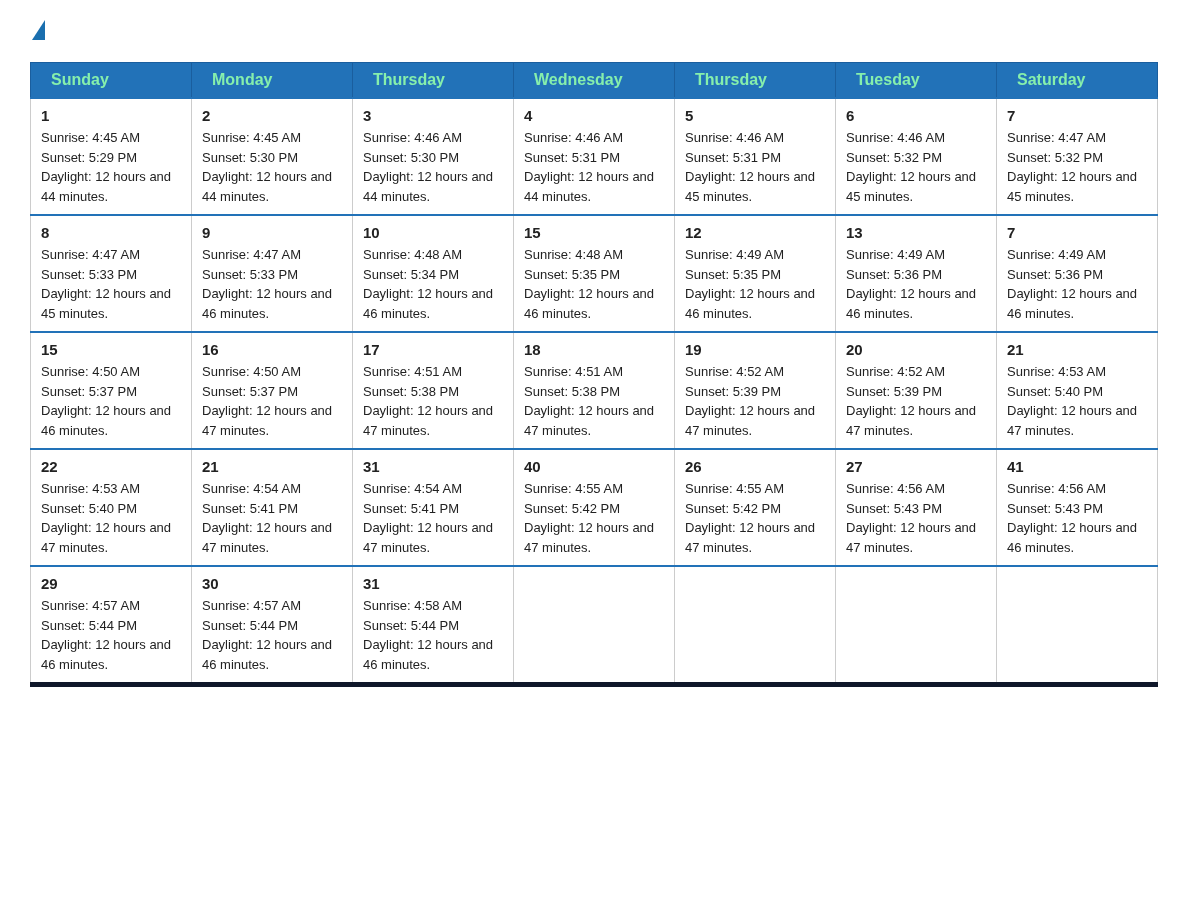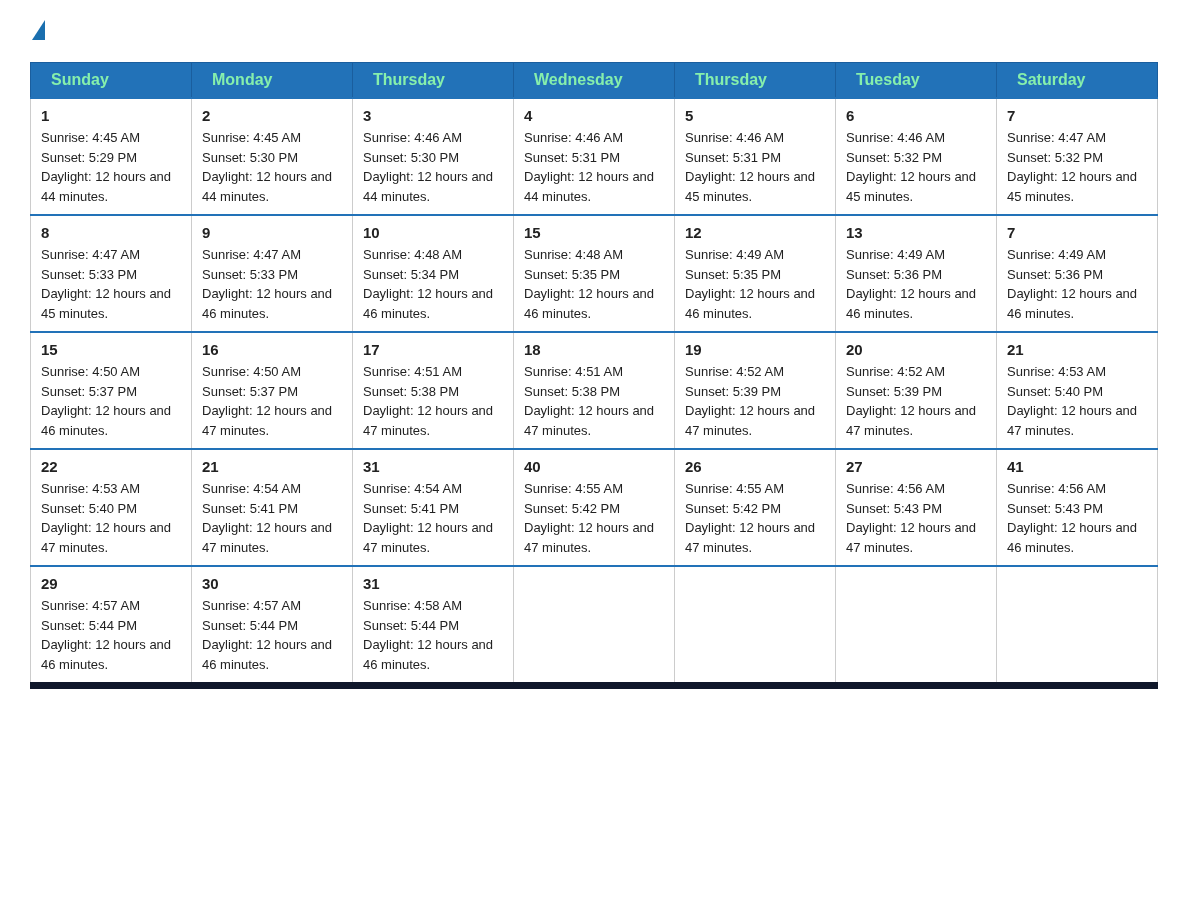--- a/index.html
+++ b/index.html
@@ -75,21 +75,21 @@
       color: #222;
       border-left: 1px solid #ccc;
       border-right: 1px solid #ccc;
       height: 110px;
     }
     tbody tr {
       border-top: 2px solid #2272b8;
       border-bottom: 1px solid #ddd;
     }
     tbody tr:last-child {
-      border-bottom: 7px solid #0f172a;
+      border-bottom: 5px solid #0f172a;
     }
     .day-number {
       font-size: 15px;
       font-weight: bold;
       display: block;
       margin-bottom: 4px;
     }
     .day-info {
       font-size: 13px;
       line-height: 1.5;

